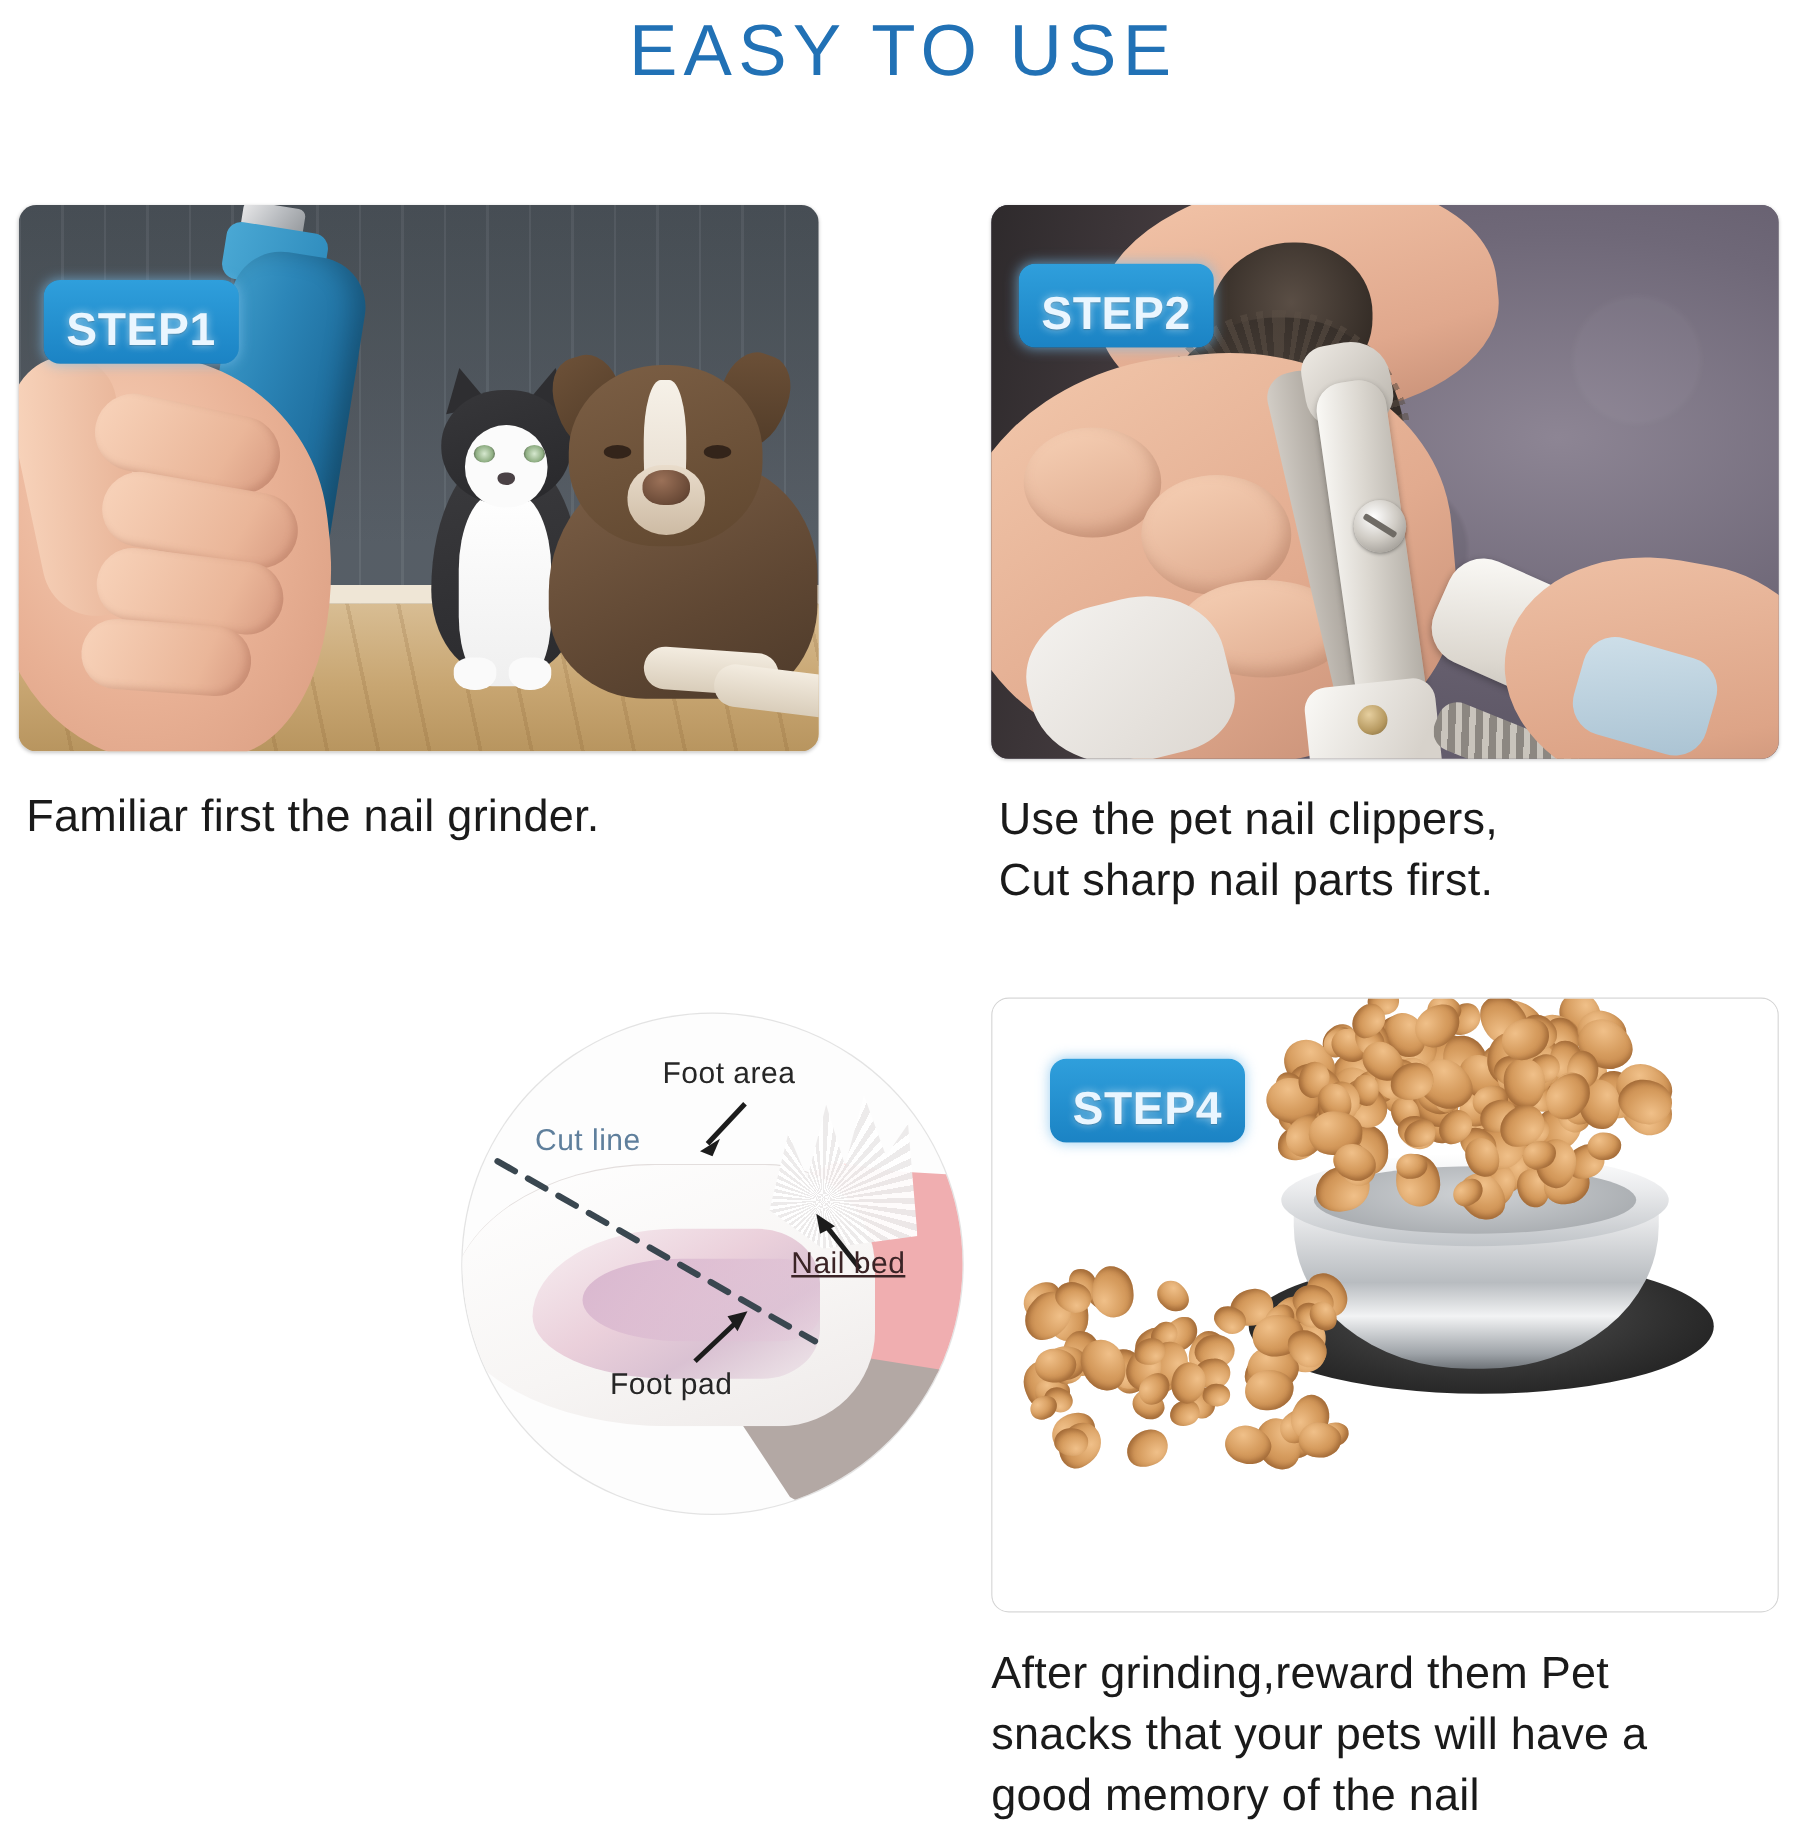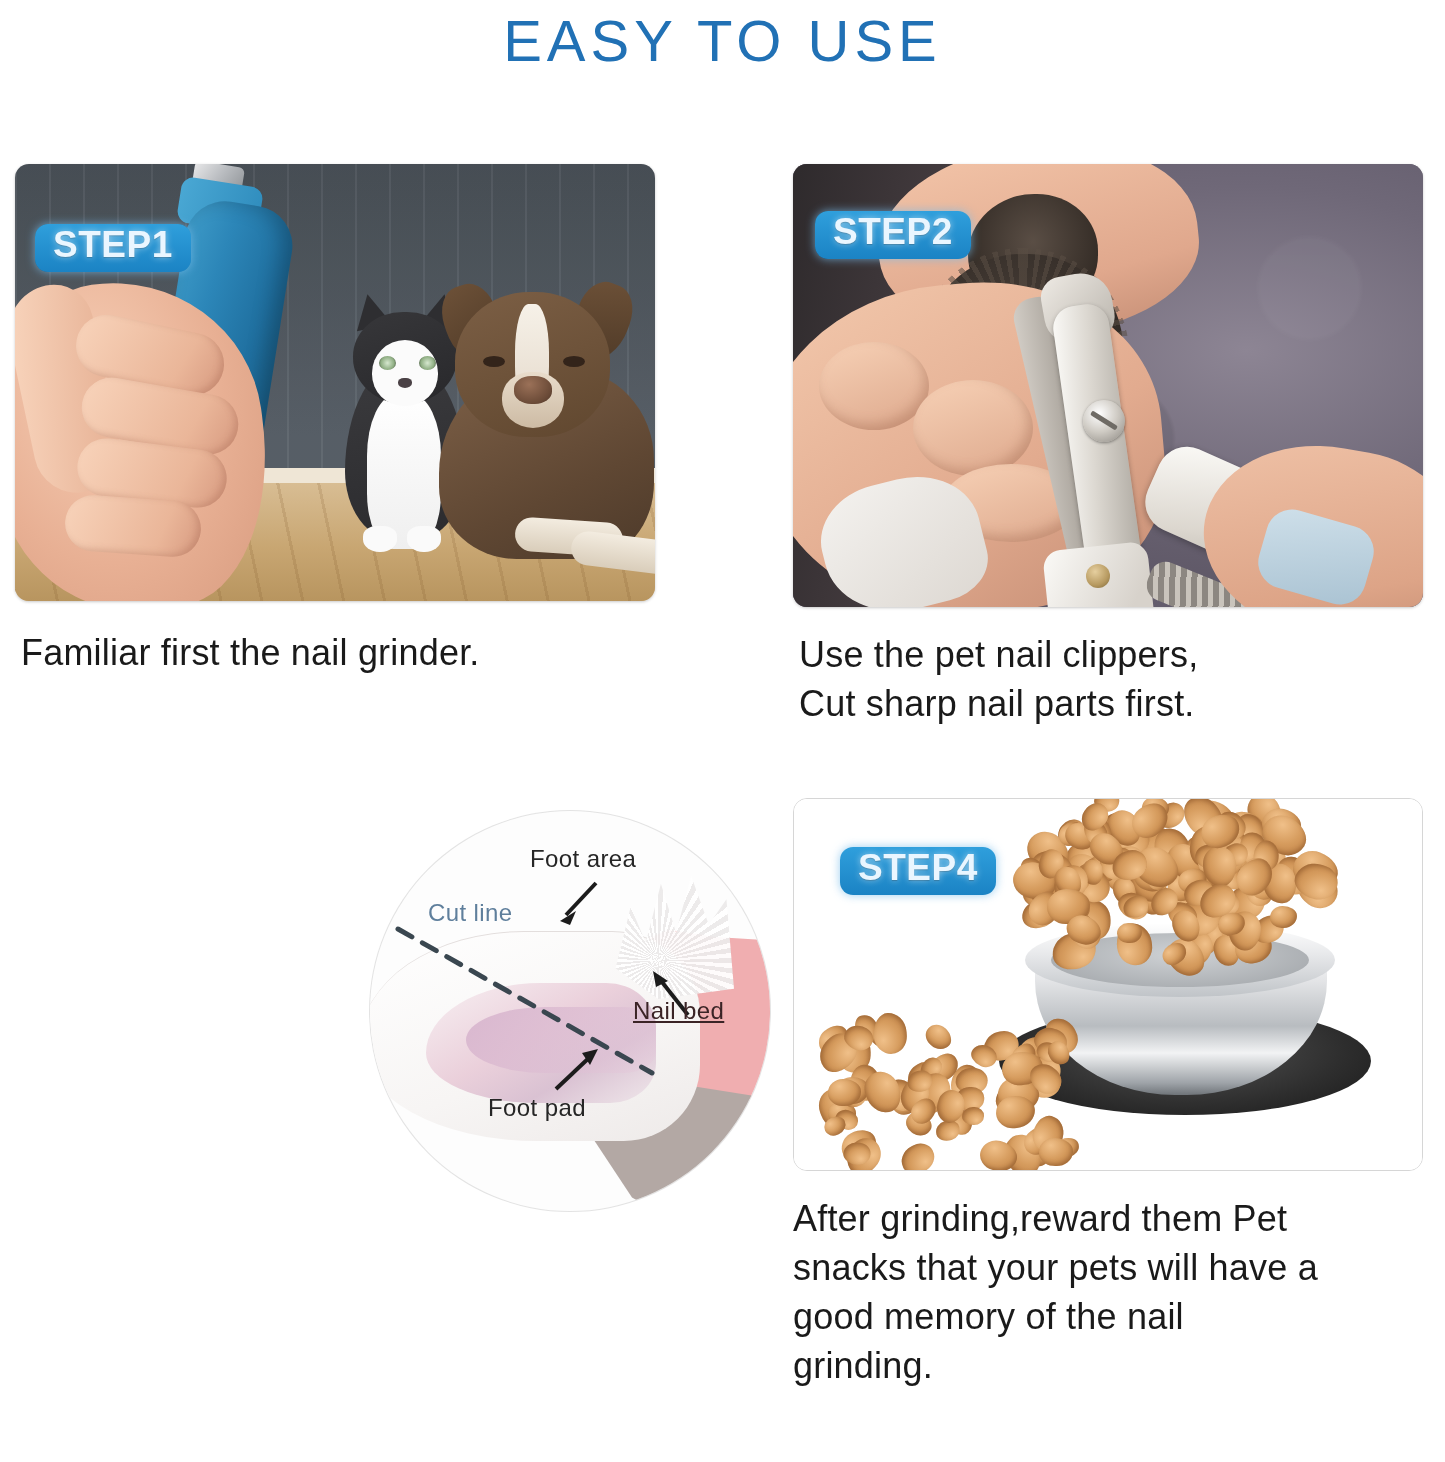--- a/index.html
+++ b/index.html
@@ -49,37 +49,37 @@
     box-shadow: 0 1px 3px rgba(0,0,0,0.22);
   }
   #step-1 .photo { width: 640px; height: 437px; }
   #step-2 .photo { width: 630px; height: 443px; }
   #step-3 .photo { width: 640px; height: 418px; border-radius: 12px; }
 
   
   .framed-card {
     position: relative;
     width: 630px;
-    height: 373px;
+    height: 492px;
     background: #ffffff;
     border: 1.5px solid #d6d6d6;
     border-radius: 14px;
     overflow: hidden;
   }
 
   
   .step-badge {
     position: absolute;
     z-index: 30;
     background: linear-gradient(180deg, #2f9fdc 0%, #1b83c4 100%);
     color: #eaf6ff;
     font-size: 37px;
     font-weight: 700;
     letter-spacing: 0.5px;
-    padding: 1px 18px 7px 18px;
+    padding: 20px 18px 7px 18px;
     border-radius: 13px;
     text-shadow: 0 0 7px rgba(255,255,255,0.55), 0 1px 1px rgba(0,0,0,0.25);
     box-shadow: 0 0 10px rgba(120,190,235,0.75);
     line-height: 1.08;
     font-family: "Liberation Sans", sans-serif;
   }
   #step-1 .step-badge { left: 20px; top: 60px; }
   #step-2 .step-badge { left: 22px; top: 47px; }
   #step-3 .step-badge { left: 36px; top: 45px; }
   #step-4 .step-badge { left: 46px; top: 48px; }

